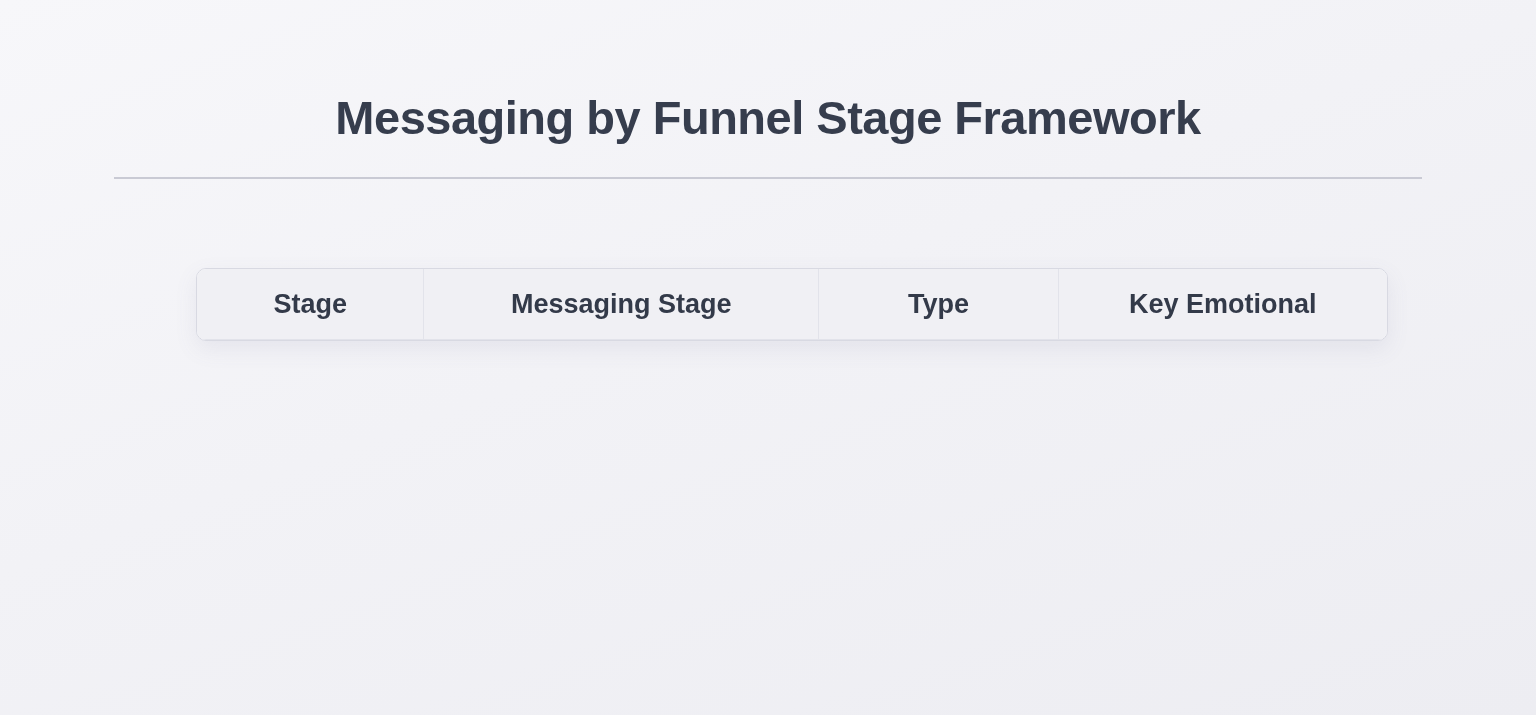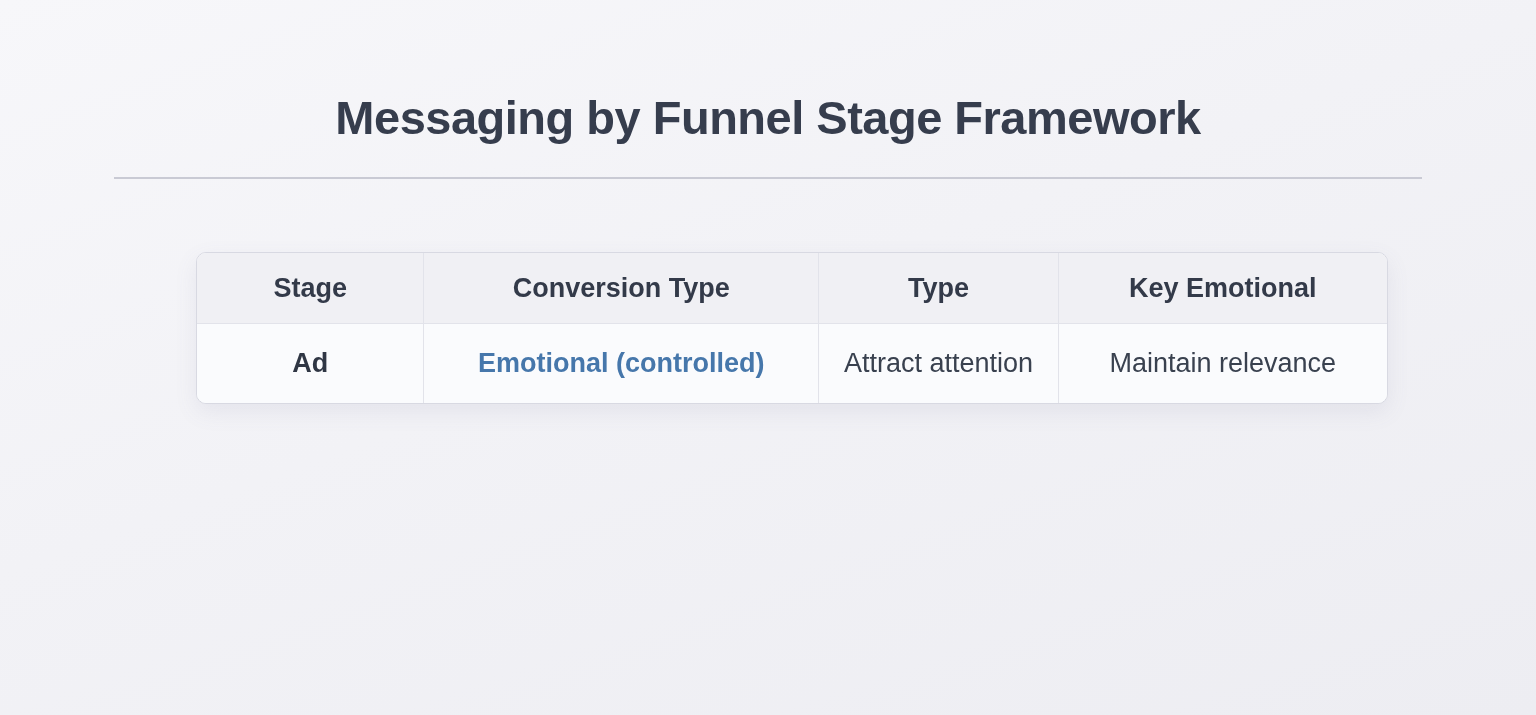--- a/index.html
+++ b/index.html
@@ -34,21 +34,21 @@
     width: 1308px;
     height: 2px;
     background: var(--divider, #c9cad4);
     margin: 32px auto 0 auto;
     border: none;
   }
 
   .table-wrap {
     position: absolute;
     left: 196px;
-    top: 252px;
+    top: 268px;
     width: 1192px;
     border: 1px solid var(--table_outer_border, #d8d9e2);
     border-radius: 10px;
     overflow: hidden;
     background: var(--row_bg, #fafbfd);
     box-shadow: 0 8px 22px rgba(110, 110, 150, 0.10);
   }
 
   table.framework {
     width: 100%;
@@ -114,29 +114,23 @@
     <table class="framework">
       <colgroup>
         <col class="c-stage">
         <col class="c-messaging">
         <col class="c-goal">
         <col class="c-constraint">
       </colgroup>
       <thead>
         <tr>
           <th>Stage</th>
-          <th>Conversion Type</th>
+          <th>Messaging Stage</th>
           <th>Type</th>
           <th>Key Emotional</th>
         </tr>
       </thead>
       <tbody>
-        <tr>
-          <td class="stage">Ad</td>
-          <td class="messaging">Emotional (controlled)</td>
-          <td class="goal">Attract attention</td>
-          <td class="constraint">Maintain relevance</td>
-        </tr>
       </tbody>
     </table>
   </div>
 
 </div>
 
 </body></html>

